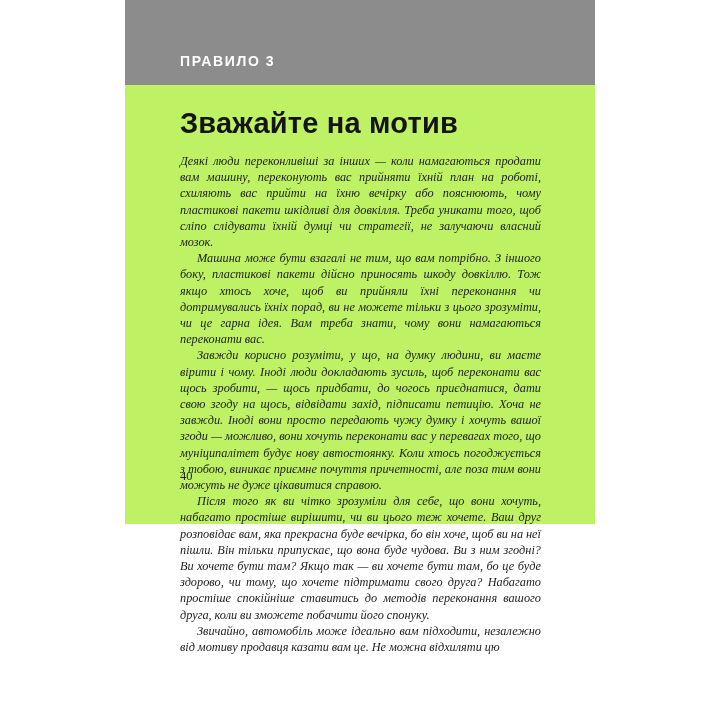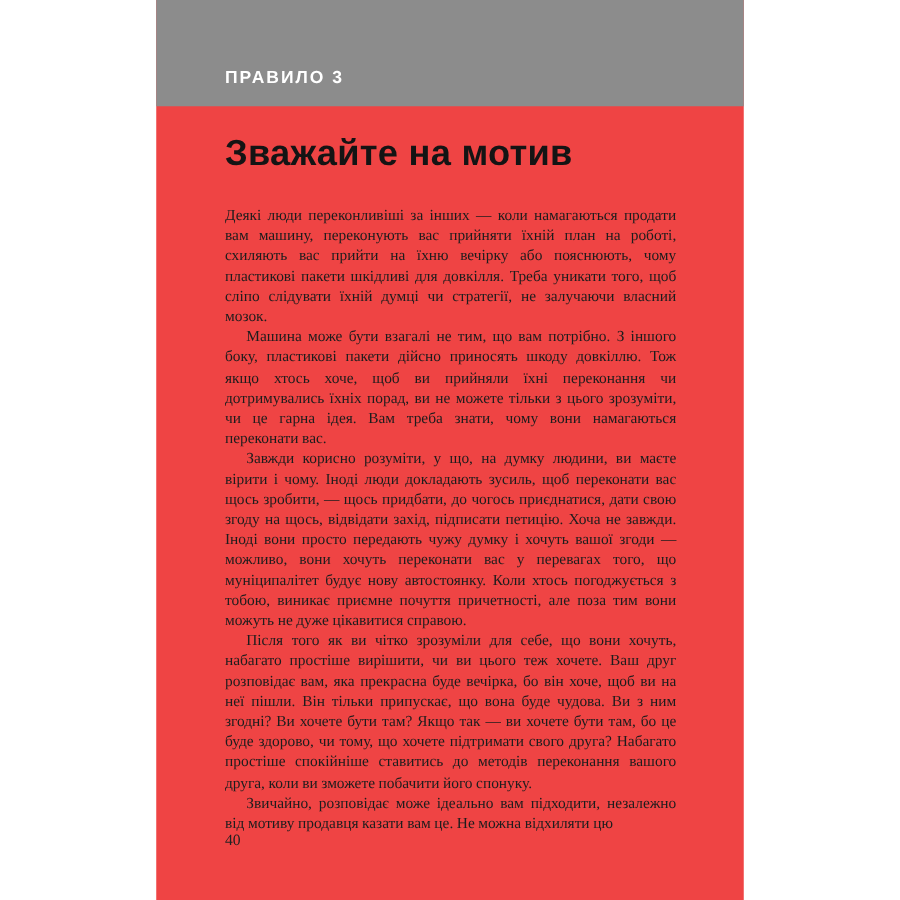--- a/index.html
+++ b/index.html
@@ -15,22 +15,22 @@
     width: 720px;
     height: 720px;
     background: #ffffff;
     overflow: hidden;
   }
   .book-page {
     position: absolute;
     left: 125px;
     top: 0;
     width: 470px;
-    height: 720px;
-    background: #ef4444;
+    height: 524px;
+    background: #bef264;
   }
   .header-band {
     height: 85px;
     background: var(--band-color, #8c8c8c);
     display: flex;
     align-items: flex-end;
     padding: 0 0 17px 55px;
     box-sizing: border-box;
   }
   .header-label {
@@ -48,21 +48,22 @@
   .chapter-title {
     font-family: "Liberation Sans", sans-serif;
     font-weight: bold;
     font-size: 29px;
     letter-spacing: 0.2px;
     color: #141414;
     margin: 23px 0 0 0;
     line-height: 1.1;
   }
   .body-text {
-    margin-top: 24px;
+    margin-top: 13px;
+    font-style: italic;
   }
   .para {
     font-size: 12.3px;
     line-height: 16.2px;
     text-align: justify;
     color: #1d1d1d;
     margin: 0;
     text-indent: 17px;
     word-spacing: -0.2px;
   }
@@ -89,20 +90,20 @@
     </div>
 
     <div class="content">
       <h1 class="chapter-title">Зважайте на мотив</h1>
 
       <div class="body-text">
         <p class="para first">Деякі люди переконливіші за інших — коли намагаються продати вам машину, переконують вас прийняти їхній план на роботі, схиляють вас прийти на їхню вечірку або пояснюють, чому пластикові пакети шкідливі для довкілля. Треба уникати того, щоб сліпо слідувати їхній думці чи стратегії, не залучаючи власний мозок.</p>
         <p class="para">Машина може бути взагалі не тим, що вам потрібно. З іншого боку, пластикові пакети дійсно приносять шкоду довкіллю. Тож якщо хтось хоче, щоб ви прийняли їхні переконання чи дотримувались їхніх порад, ви не можете тільки з цього зрозуміти, чи це гарна ідея. Вам треба знати, чому вони намагаються переконати вас.</p>
         <p class="para">Завжди корисно розуміти, у що, на думку людини, ви маєте вірити і чому. Іноді люди докладають зусиль, щоб переконати вас щось зробити, — щось придбати, до чогось приєднатися, дати свою згоду на щось, відвідати захід, підписати петицію. Хоча не завжди. Іноді вони просто передають чужу думку і хочуть вашої згоди — можливо, вони хочуть переконати вас у перевагах того, що муніципалітет будує нову автостоянку. Коли хтось погоджується з тобою, виникає приємне почуття причетності, але поза тим вони можуть не дуже цікавитися справою.</p>
         <p class="para">Після того як ви чітко зрозуміли для себе, що вони хочуть, набагато простіше вирішити, чи ви цього теж хочете. Ваш друг розповідає вам, яка прекрасна буде вечірка, бо він хоче, щоб ви на неї пішли. Він тільки припускає, що вона буде чудова. Ви з ним згодні? Ви хочете бути там? Якщо так — ви хочете бути там, бо це буде здорово, чи тому, що хочете підтримати свого друга? Набагато простіше спокійніше ставитись до методів переконання вашого друга, коли ви зможете побачити його спонуку.</p>
-        <p class="para">Звичайно, розповідає може ідеально вам підходити, незалежно від мотиву продавця казати вам це. Не можна відхиляти цю</p>
+        <p class="para">Звичайно, автомобіль може ідеально вам підходити, незалежно від мотиву продавця казати вам це. Не можна відхиляти цю</p>
       </div>
     </div>
 
     <div class="page-number">40</div>
 
   </div>
 </div>
 
 </body></html>

